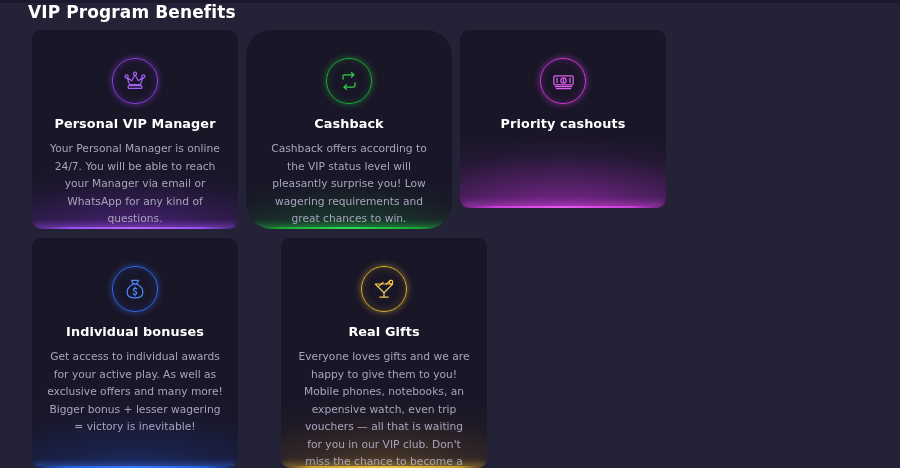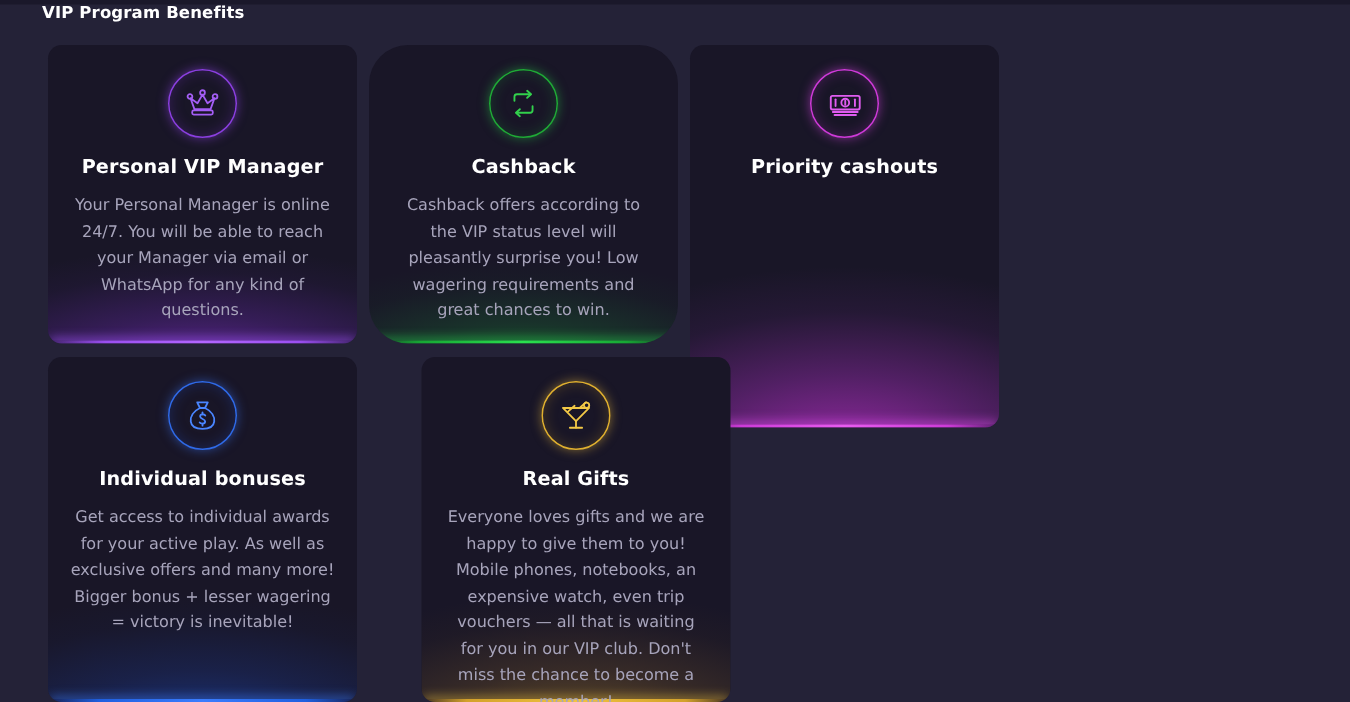--- a/index.html
+++ b/index.html
@@ -21,21 +21,21 @@
     top: 0; left: 0;
     width: 900px;
     height: 3px;
     background: #1a182a;
   }
 
   #page-title {
     position: absolute;
     left: 28px;
     top: 2px;
-    font-size: 11px;
+    font-size: 17px;
     font-weight: bold;
     color: #ffffff;
     letter-spacing: 0.1px;
   }
 
   #grid {
     position: absolute;
     left: 32px;
     top: 30px;
     width: 840px;
@@ -63,21 +63,21 @@
     left: 2px;
     right: 2px;
     bottom: 0;
     height: 2px;
     border-radius: 2px;
   }
 
   .card .inner {
     position: relative;
     z-index: 2;
-    padding: 16px 12px 0 12px;
+    padding: 28px 12px 0 12px;
     text-align: center;
   }
 
   .icon-ring {
     width: 46px;
     height: 46px;
     border-radius: 50%;
     border: 1.6px solid;
     margin: 0 auto 12px auto;
     display: flex;
@@ -98,21 +98,21 @@
   .card-desc {
     font-size: 10.7px;
     line-height: 17.5px;
     color: #a7a4bb;
     padding: 0 3px;
   }
 
   
   #card-0 { left: 0px;   top: 0px;   height: 199px; }
   #card-1 { left: 214px; top: 0px;   height: 199px; border-radius: 26px; }
-  #card-2 { left: 428px; top: 0px;   height: 255px; }
+  #card-2 { left: 428px; top: 0px;   height: 178px; }
   #card-3 { left: 0px;   top: 208px; height: 230px; }
   #card-4 { left: 214px; top: 208px; height: 230px; margin-left: 35px; }
 
   
   .glow-purple {
     background:
       radial-gradient(ellipse 130% 85% at 50% 118%, rgba(150,55,230,0.62) 0%, rgba(120,45,200,0.30) 38%, rgba(90,40,160,0.08) 66%, rgba(0,0,0,0) 82%);
   }
   .edge-purple {
     background: linear-gradient(90deg, rgba(120,60,200,0.25) 0%, #9b4ff0 18%, #b366ff 50%, #9b4ff0 82%, rgba(120,60,200,0.25) 100%);

